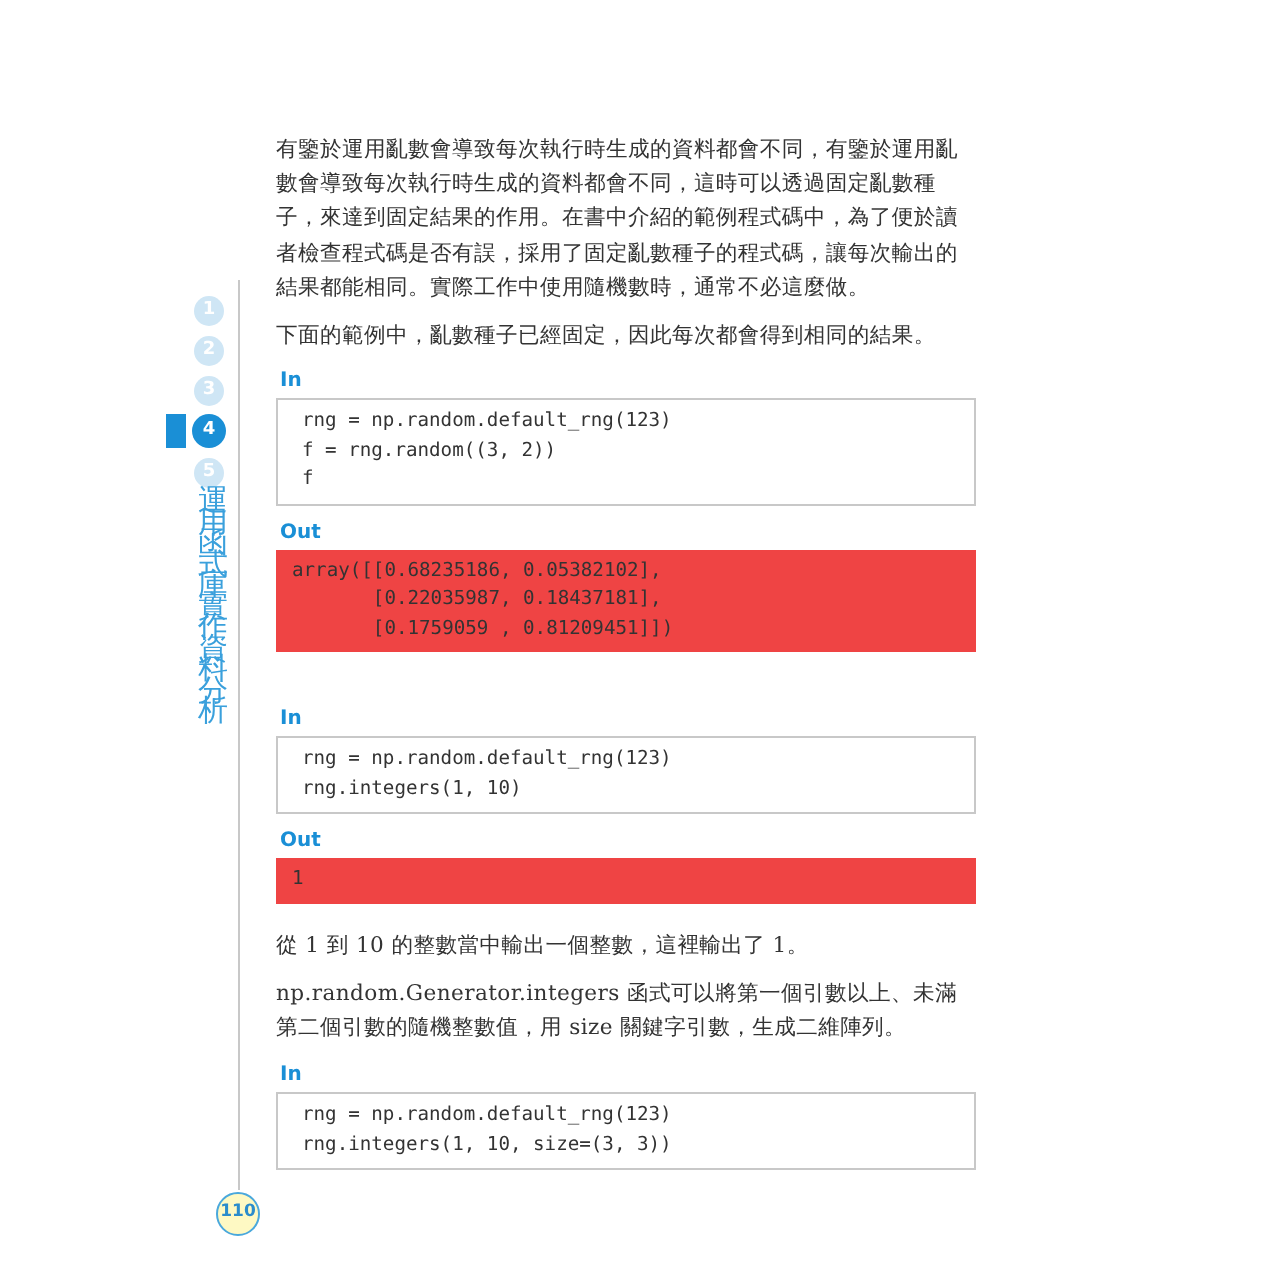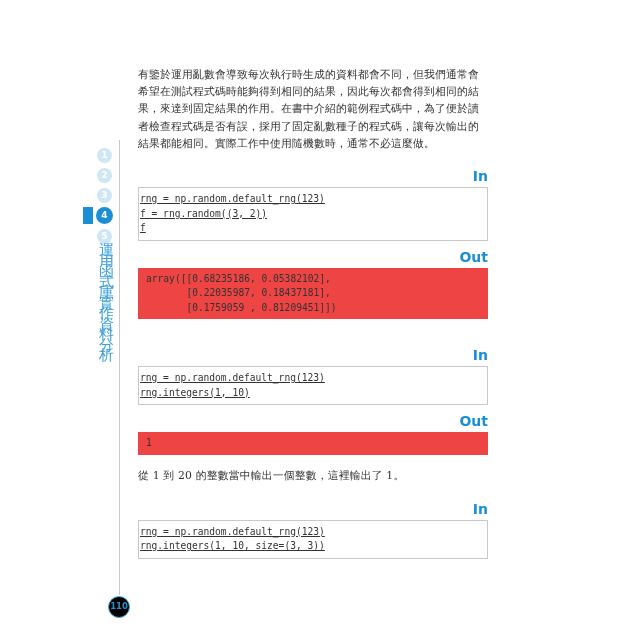--- a/index.html
+++ b/index.html
@@ -18,37 +18,36 @@
   }
   .chap-dot.active { background: #1a8fd6; left: 96px; width: 17px; height: 17px; line-height: 17px; }
   .chap-tab { position: absolute; left: 83px; top: 207px; width: 10px; height: 17px; background: #1a8fd6; }
   .chap-title {
     position: absolute; left: 99px; top: 245px; width: 12px;
     font-family: "DejaVu Sans", sans-serif; font-size: 15px; line-height: 10.5px; color: #3aa0dc;
     word-break: break-all; text-align: center;
   }
   .pageno {
     position: absolute; left: 108px; top: 596px; width: 22px; height: 22px; border-radius: 50%;
-    border: 1.5px solid #4aa8dc; box-sizing: border-box; background: #000000;
+    border: 1.5px solid #4aa8dc; box-sizing: border-box; background: #fef9c3;
     font-family: "DejaVu Sans", sans-serif; font-size: 8.5px; font-weight: bold; color: #2a8ccc;
     text-align: center; line-height: 19px;
   }
 
   
   .content { position: absolute; left: 138px; top: 66px; width: 350px; }
   p.para { margin: 0; font-size: 10.8px; line-height: 17.2px; color: #333; letter-spacing: 0.2px; }
   .gap { height: 7px; }
   .label {
-    font-family: "DejaVu Sans", sans-serif; font-size: 14px; font-weight: bold; color: #1a8fd6; margin: 6px 0 3px 2px; text-align: right;
+    font-family: "DejaVu Sans", sans-serif; font-size: 10px; font-weight: bold; color: #1a8fd6; margin: 6px 0 3px 2px;
   }
   .code-in {
-    border: 1px solid #c8c8c8; background: #fff; padding: 4px 1px;
+    border: 1px solid #c8c8c8; background: #fff; padding: 4px 12px;
     font-family: "DejaVu Sans Mono", "Liberation Mono", monospace; font-size: 9.6px; line-height: 14.5px; color: #333;
     white-space: pre;
-    text-decoration: underline;
   }
   .code-out {
     background: #ef4444; padding: 4px 8px;
     font-family: "DejaVu Sans Mono", "Liberation Mono", monospace; font-size: 9.6px; line-height: 14.5px; color: #333;
     white-space: pre;
   }
 </style>
 </head>
 <body>
 
@@ -58,42 +57,44 @@
   <div class="chap-dot" style="top:148px">1</div>
   <div class="chap-dot" style="top:168px">2</div>
   <div class="chap-dot" style="top:188px">3</div>
   <div class="chap-tab"></div>
   <div class="chap-dot active" style="top:207px">4</div>
   <div class="chap-dot" style="top:229px">5</div>
   <div class="chap-title">運用函式庫實作資料分析</div>
   <div class="pageno">110</div>
 
   <div class="content">
-    <p class="para">有鑒於運用亂數會導致每次執行時生成的資料都會不同，但我們通常會希望在測試程式碼時能夠得到相同的結果，因此每次都會得到相同的結果，來達到固定結果的作用。在書中介紹的範例程式碼中，為了便於讀者檢查程式碼是否有誤，採用了固定亂數種子的程式碼，讓每次輸出的結果都能相同。實際工作中使用隨機數時，通常不必這麼做。</p>
+    <p class="para">有鑒於運用亂數會導致每次執行時生成的資料都會不同，有鑒於運用亂數會導致每次執行時生成的資料都會不同，這時可以透過固定亂數種子，來達到固定結果的作用。在書中介紹的範例程式碼中，為了便於讀者檢查程式碼是否有誤，採用了固定亂數種子的程式碼，讓每次輸出的結果都能相同。實際工作中使用隨機數時，通常不必這麼做。</p>
     <div class="gap"></div>
+    <p class="para">下面的範例中，亂數種子已經固定，因此每次都會得到相同的結果。</p>
 
     <div class="label" style="margin-top:9px">In</div>
     <div class="code-in">rng = np.random.default_rng(123)
 f = rng.random((3, 2))
 f</div>
     <div class="label" style="margin-top:8px">Out</div>
     <div class="code-out">array([[0.68235186, 0.05382102],
        [0.22035987, 0.18437181],
        [0.1759059 , 0.81209451]])</div>
 
     <div class="gap" style="height:12px"></div>
     <div class="gap"></div>
 
     <div class="label" style="margin-top:9px">In</div>
     <div class="code-in">rng = np.random.default_rng(123)
 rng.integers(1, 10)</div>
     <div class="label" style="margin-top:8px">Out</div>
     <div class="code-out">1</div>
 
     <div class="gap" style="height:12px"></div>
-    <p class="para">從 1 到 20 的整數當中輸出一個整數，這裡輸出了 1。</p>
+    <p class="para">從 1 到 10 的整數當中輸出一個整數，這裡輸出了 1。</p>
     <div class="gap"></div>
+    <p class="para">np.random.Generator.integers 函式可以將第一個引數以上、未滿第二個引數的隨機整數值，用 size 關鍵字引數，生成二維陣列。</p>
 
     <div class="label" style="margin-top:10px">In</div>
     <div class="code-in">rng = np.random.default_rng(123)
 rng.integers(1, 10, size=(3, 3))</div>
   </div>
 </div>
 
 </body></html>

